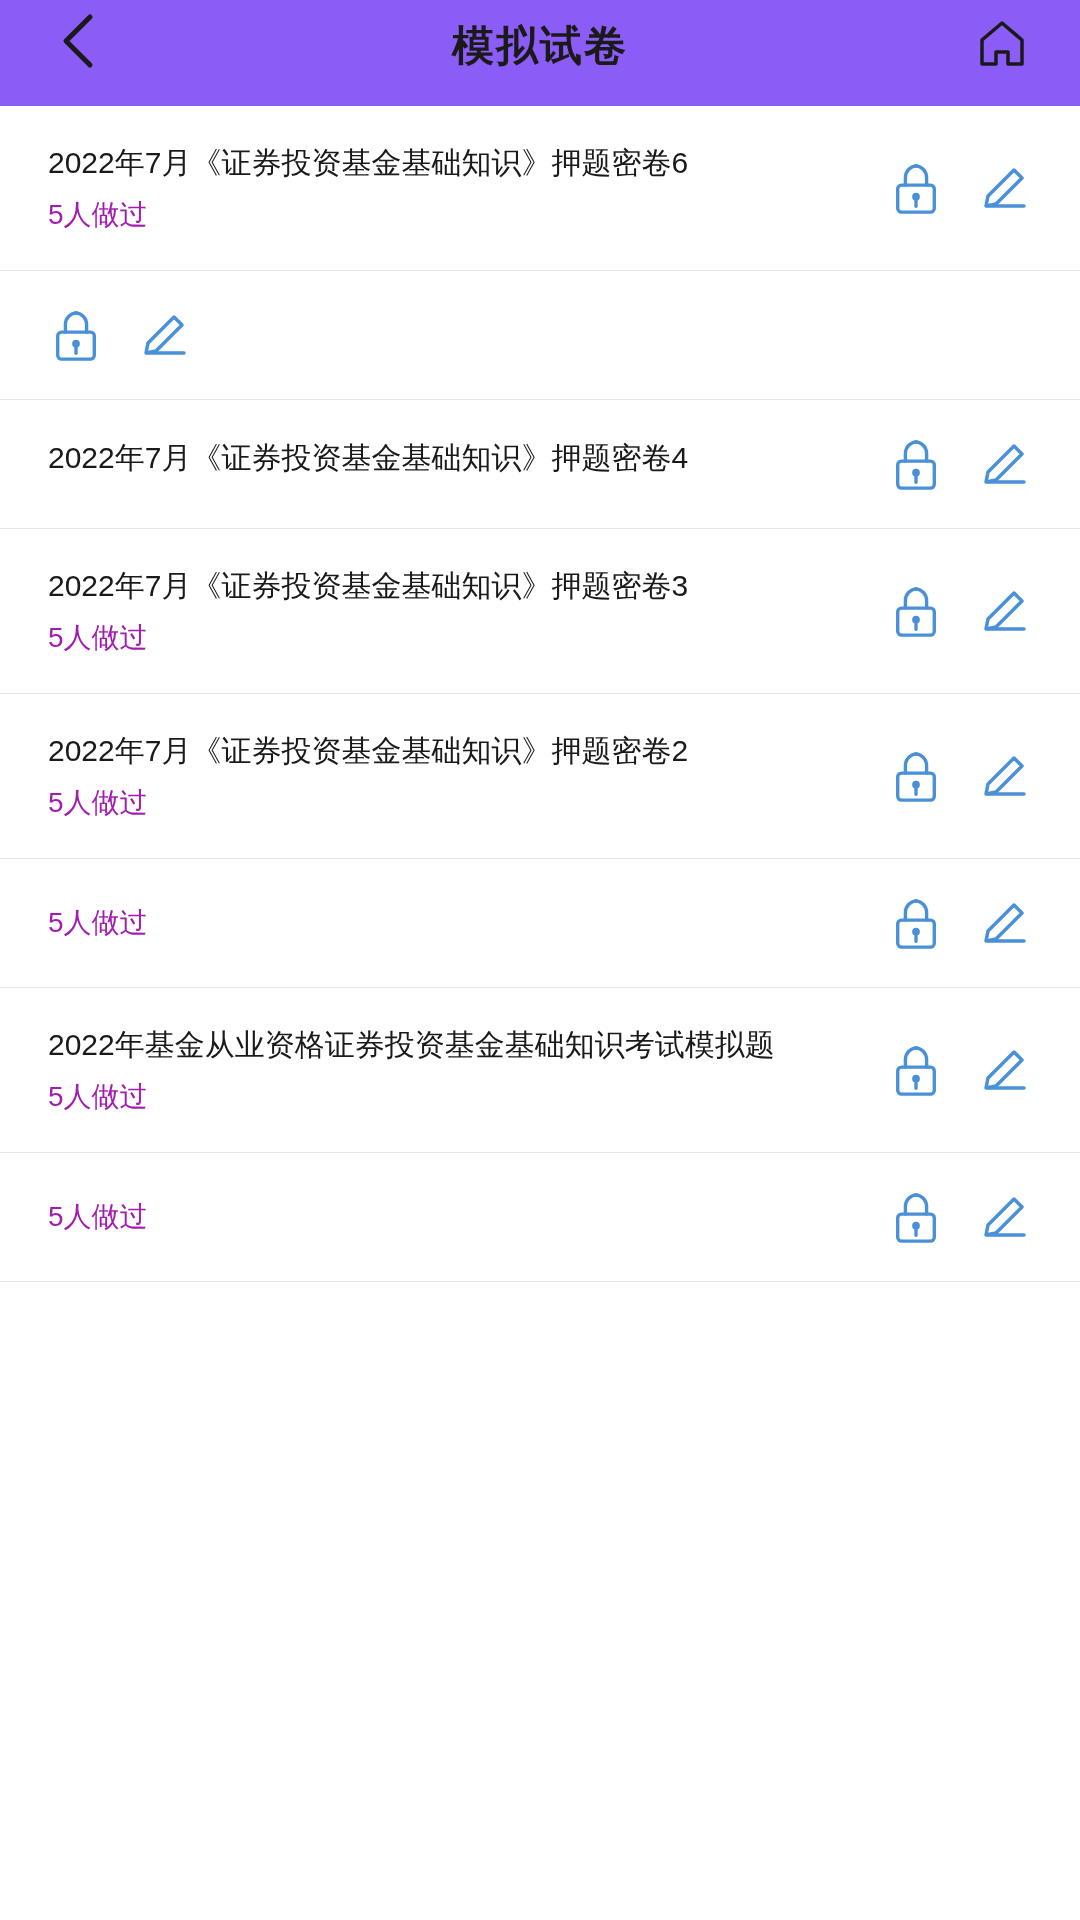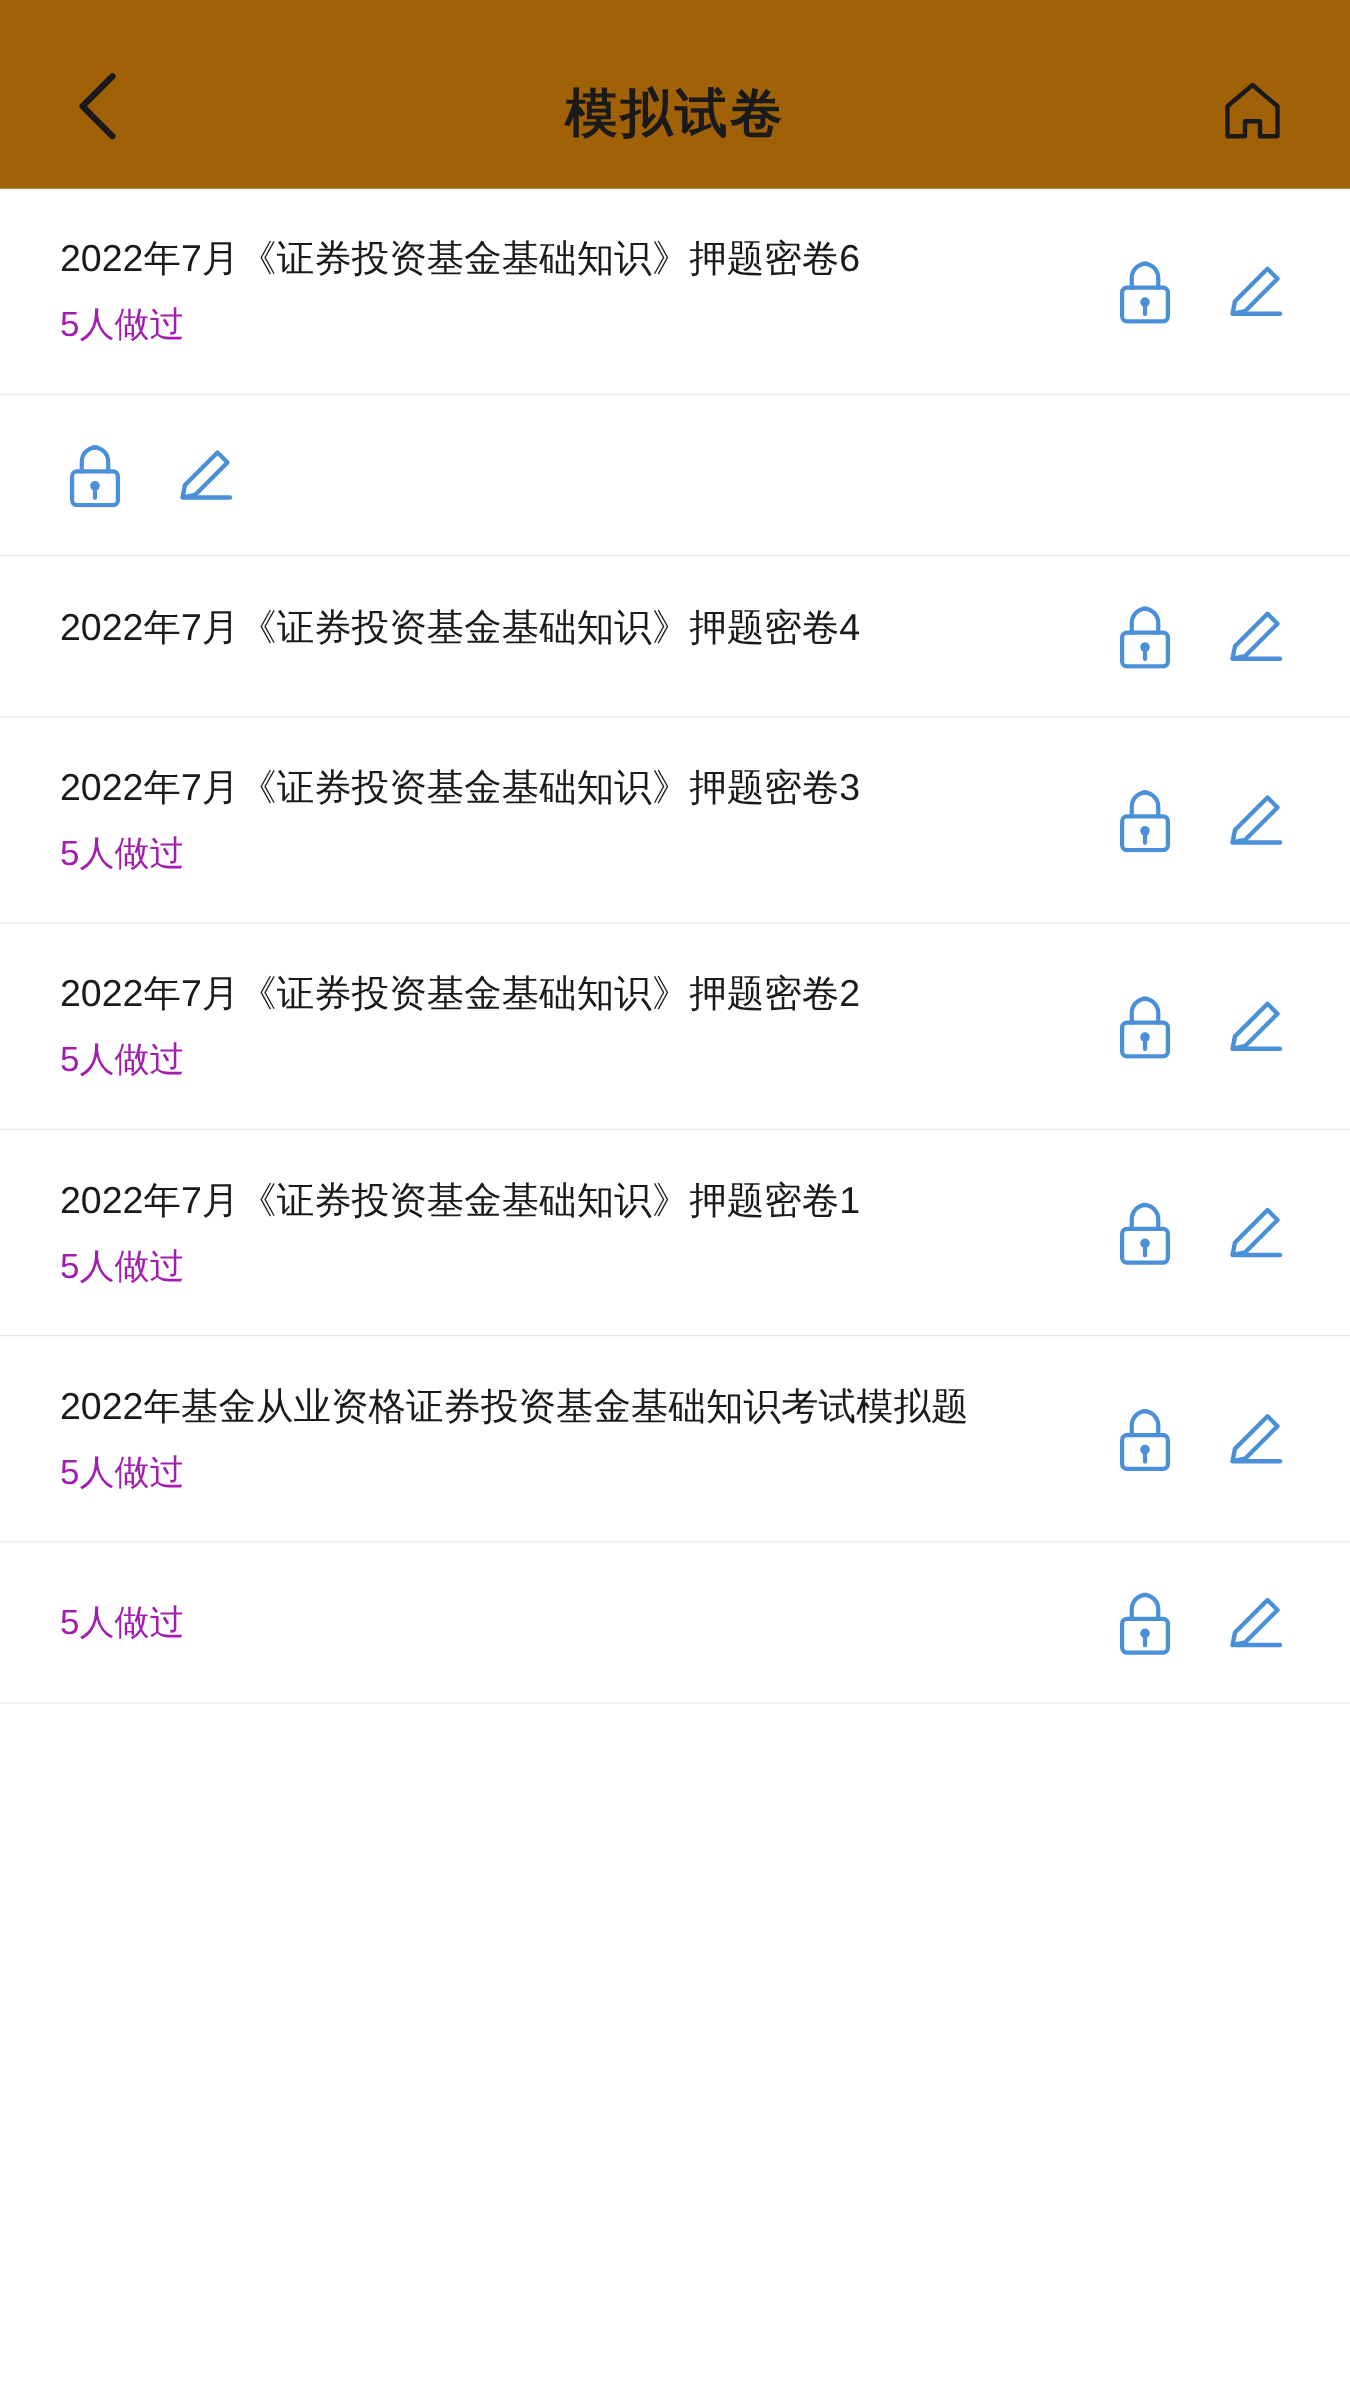--- a/index.html
+++ b/index.html
@@ -14,22 +14,22 @@
       min-height: 1920px;
       background: #ffffff;
       font-family: -apple-system, 'PingFang SC', 'Helvetica Neue', Arial, sans-serif;
       color: #1a1a1a;
     }
 
     .header {
       display: flex;
       align-items: center;
       justify-content: space-between;
-      padding: 61px 48px 30px;
-      background: #a16207;
+      padding: 16px 48px 30px;
+      background: #8b5cf6;
     }
 
     .header-title {
       font-size: 42px;
       font-weight: 700;
       color: #1a1a1a;
       letter-spacing: 2px;
     }
 
     .back-btn {
@@ -249,21 +249,20 @@
         <div class="icon-btn edit-icon">
           <svg width="48" height="48" viewBox="0 0 48 48" fill="none" xmlns="http://www.w3.org/2000/svg">
             <path d="M34 6L42 14L16 40L6 42L8 32L34 6Z" stroke="#4a90d9" stroke-width="3.5" stroke-linecap="round" stroke-linejoin="round" fill="none"></path>
             <line x1="8" y1="42" x2="44" y2="42" stroke="#4a90d9" stroke-width="3.5" stroke-linecap="round"></line>
           </svg>
         </div>
       </div>
     </div>
     <div class="list-item">
       <div class="item-content">
-        <div class="item-title">2022年7月《证券投资基金基础知识》押题密卷1</div>
         <div class="item-count">5人做过</div>
       </div>
       <div class="item-actions">
         <div class="icon-btn lock-icon">
           <svg width="46" height="54" viewBox="0 0 46 54" fill="none" xmlns="http://www.w3.org/2000/svg">
             <rect x="4" y="24" width="38" height="28" rx="4" stroke="#4a90d9" stroke-width="3.5" fill="none"></rect>
             <path d="M12 24V16C12 9.373 17.373 4 24 4" stroke="#4a90d9" stroke-width="3.5" stroke-linecap="round" fill="none"></path>
             <path d="M34 24V16C34 9.373 28.627 4 22 4" stroke="#4a90d9" stroke-width="3.5" stroke-linecap="round" fill="none"></path>
             <circle cx="23" cy="36" r="4" fill="#4a90d9"></circle>
             <line x1="23" y1="40" x2="23" y2="46" stroke="#4a90d9" stroke-width="3.5" stroke-linecap="round"></line>

